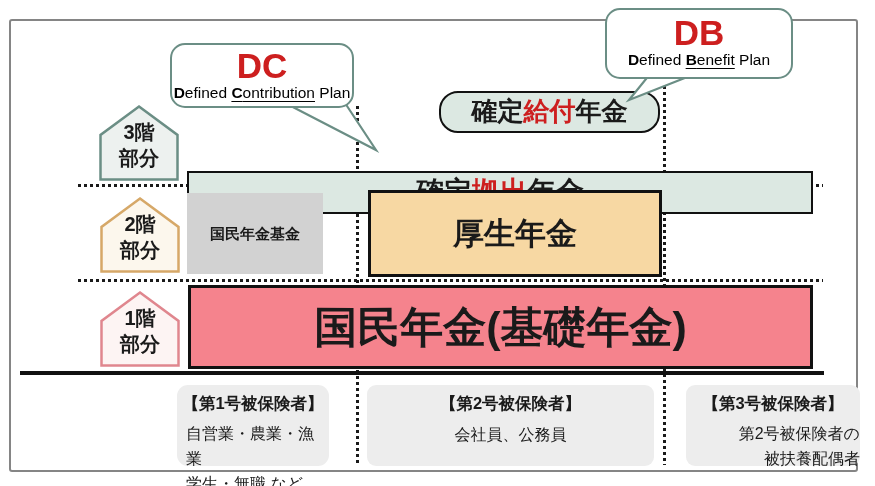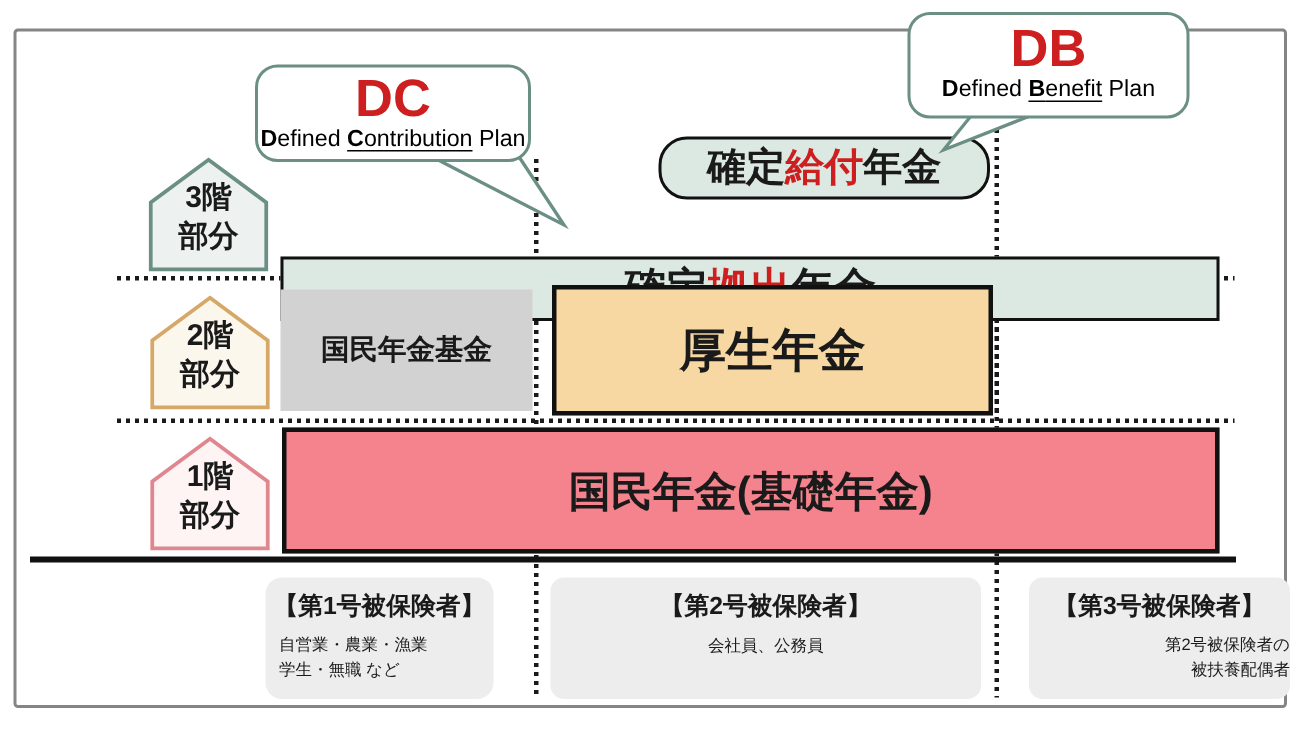--- a/index.html
+++ b/index.html
@@ -17,34 +17,34 @@
   
   .pbox{z-index:2;box-sizing:border-box;text-align:center;font-weight:bold;}
   .bordered{border:3px solid #111;}
   .green{background:var(--green_fill,#dce8e2);}
   .orange{background:var(--orange_fill,#f7d8a3);}
   .grayfill{background:var(--gray_fill,#d2d2d2);}
   .pinkfill{background:var(--pink_fill,#f5838d);}
   .red{color:var(--accent_red,#cd1f1f);}
   .dc-bar{left:187px;top:139px;width:626px;height:43px;font-size:28px;line-height:38px;border-width:2.5px;margin-top:32px;}
   .db-box{left:439px;top:91px;width:221px;height:42px;font-size:26px;line-height:37px;border-width:2.5px;border-radius:19px;}
-  .kikin-box{left:187px;top:193px;width:168px;height:81px;font-size:19px;line-height:81px;text-align:center;}
+  .kikin-box{left:187px;top:193px;width:136px;height:81px;font-size:15px;line-height:81px;text-align:center;}
   .kosei-box{left:368px;top:190px;width:294px;height:87px;font-size:31px;line-height:82px;}
-  .kokumin-box{left:188px;top:285px;width:625px;height:84px;font-size:28px;line-height:79px;}
+  .kokumin-box{left:188px;top:285px;width:625px;height:84px;font-size:43px;line-height:79px;}
   
   .house{width:82px;height:78px;z-index:2;}
   .house svg{position:absolute;left:0;top:0;}
   .house .hlabel{position:absolute;left:0;top:15px;width:100%;text-align:center;font-weight:bold;font-size:20px;line-height:1.32;}
   .house3 polygon{fill:var(--house3_fill,#edf1ef);stroke:var(--teal_border,#6b8e85);}
   .house2 polygon{fill:var(--house2_fill,#fcf7ed);stroke:var(--house2_border,#d6a868);}
   .house1 polygon{fill:var(--house1_fill,#fdf4f3);stroke:var(--house1_border,#e0868e);}
   
   .ibox{top:385px;height:81px;background:var(--label_fill,#ededed);border-radius:9px;z-index:2;box-sizing:border-box;padding-top:8px;}
   .ibox .ititle{text-align:center;font-weight:bold;font-size:16.5px;margin-bottom:7px;}
-  .ibox .iline{font-size:11px;line-height:1.55;}
+  .ibox .iline{font-size:16px;line-height:1.55;}
   .ibox1{left:177px;width:152px;border-radius:11px;}
   .ibox1 .iline{text-align:left;padding-left:9px;}
   .ibox2{left:367px;width:287px;}
   .ibox2 .iline{text-align:center;margin-top:8px;}
   .ibox3{left:670px;width:174px;margin-left:16px;}
   .ibox3 .iline{text-align:right;padding-left:48px;}
   
   .bubble{background:#fff;border:2.4px solid var(--teal_border,#6b8e85);border-radius:15px;z-index:6;text-align:center;box-sizing:border-box;}
   .bubble .acro{font-weight:bold;font-size:35px;line-height:1.0;margin-top:3px;}
   .bubble .expl{font-size:15.5px;line-height:1.25;color:#000000;}

